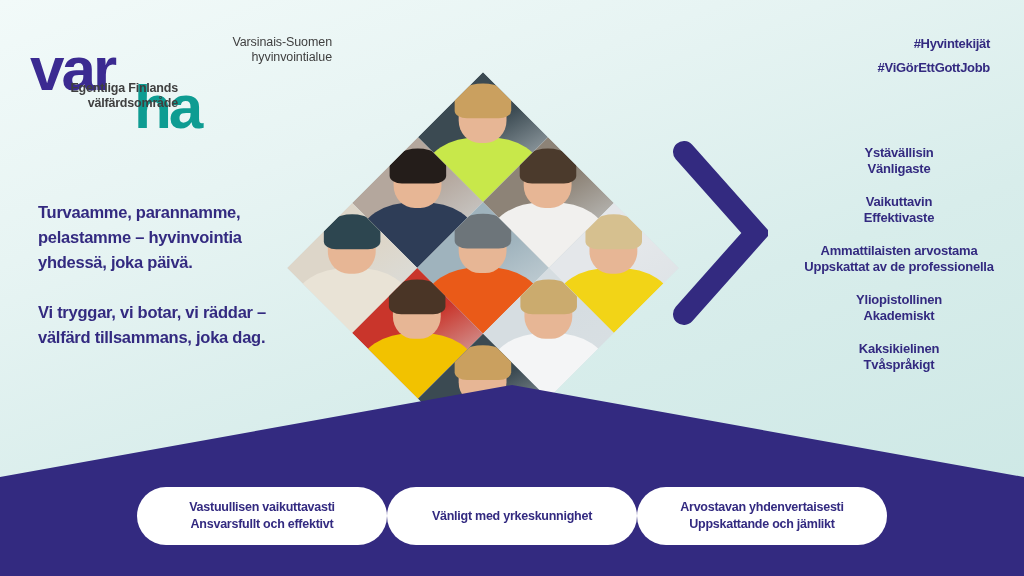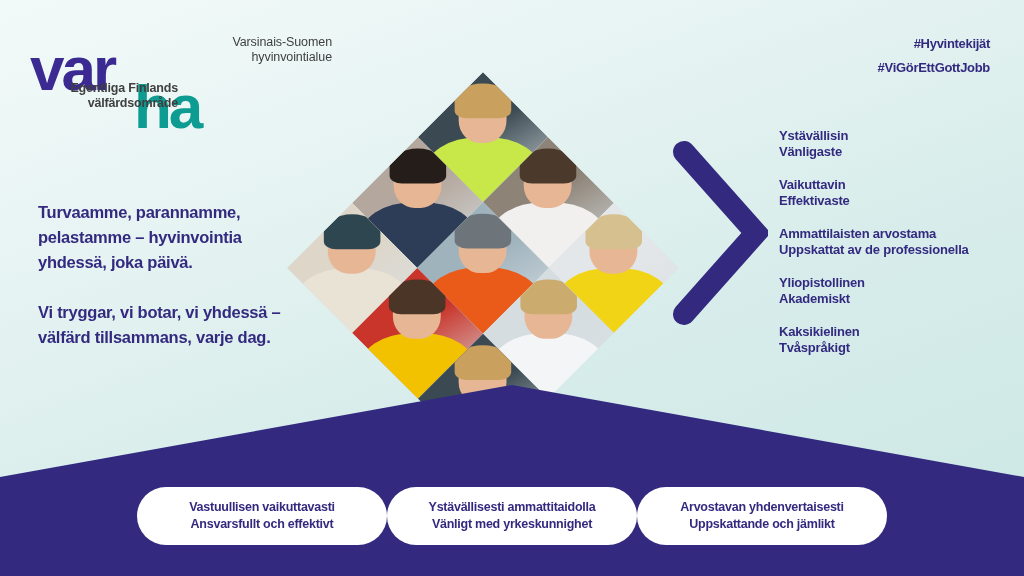--- a/index.html
+++ b/index.html
@@ -40,21 +40,21 @@
   }
 
   
   .slogan{
     position:absolute;left:38px;top:200px;width:250px;z-index:8;
     color:#332a80;font-weight:700;font-size:16.5px;line-height:25px;letter-spacing:-.25px;
   }
   .slogan .blk + .blk{margin-top:25px;}
 
   
-  .values{position:absolute;left:779px;top:128px;width:240px;z-index:8;}
+  .values{position:absolute;left:779px;top:145px;width:240px;z-index:8;text-align:center;}
   .value-item{margin-bottom:17px;}
   .value-item .fi,.value-item .sv{
     color:#332a80;font-weight:700;font-size:13px;line-height:16px;letter-spacing:-.2px;
     display:block;white-space:nowrap;
   }
 
   
   .chevron{position:absolute;left:672px;top:140px;width:96px;height:186px;z-index:7;}
 
   
@@ -109,21 +109,21 @@
 hyvinvointialue</div>
   </div>
 
   <div class="hashtags">
     <div>#Hyvintekijät</div>
     <div>#ViGörEttGottJobb</div>
   </div>
 
   <div class="slogan">
     <div class="blk">Turvaamme, parannamme, pelastamme – hyvinvointia yhdessä, joka päivä.</div>
-    <div class="blk">Vi tryggar, vi botar, vi yhdessä – välfärd tillsammans, varje dag.</div>
+    <div class="blk">Vi tryggar, vi botar, vi räddar – välfärd tillsammans, joka dag.</div>
   </div>
 
   <div class="collage">
     <div class="dia-clip">
       <div class="grid">
         <div class="cell">
             <div class="inner">
               <div class="ph">
                 <div class="bg" style="background: linear-gradient(150deg, rgb(59, 74, 82) 0%, rgb(59, 74, 82) 45%, rgba(255, 255, 255, 0.22) 100%);"></div>
                 <div class="torso" style="background: rgb(200, 232, 74);"></div>
@@ -244,21 +244,20 @@
   </div>
 
   <div class="purple-band"></div>
 
   <div class="pills">
     <div class="pill">
       <span>Vastuullisen vaikuttavasti</span>
       <span>Ansvarsfullt och effektivt</span>
     </div>
     <div class="pill">
-      <span>Ystävällisesti ammattitaidolla</span>
       <span>Vänligt med yrkeskunnighet</span>
     </div>
     <div class="pill">
       <span>Arvostavan yhdenvertaisesti</span>
       <span>Uppskattande och jämlikt</span>
     </div>
   </div>
 
 </div>
 

